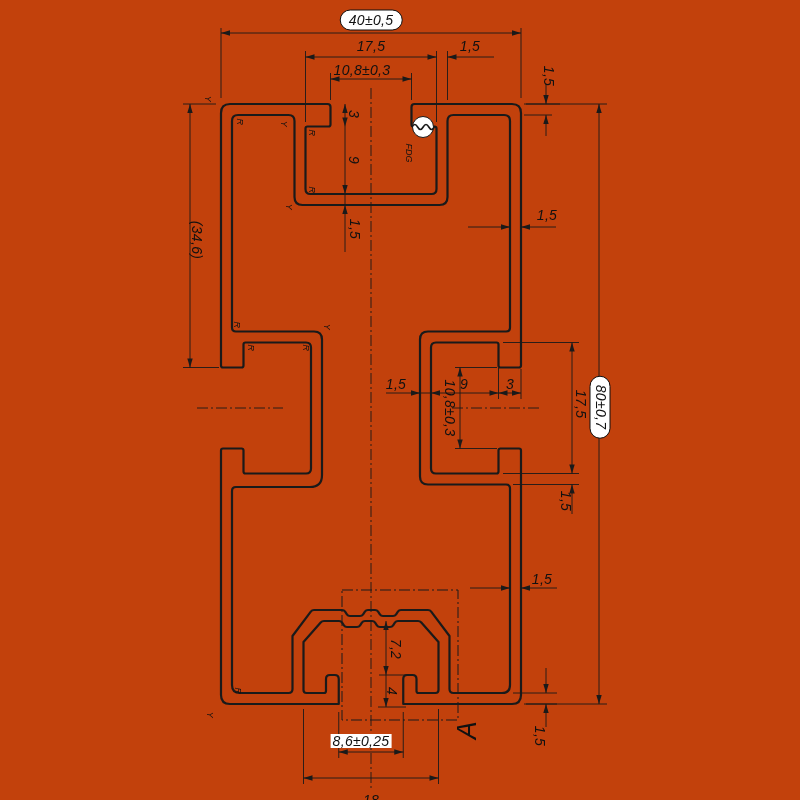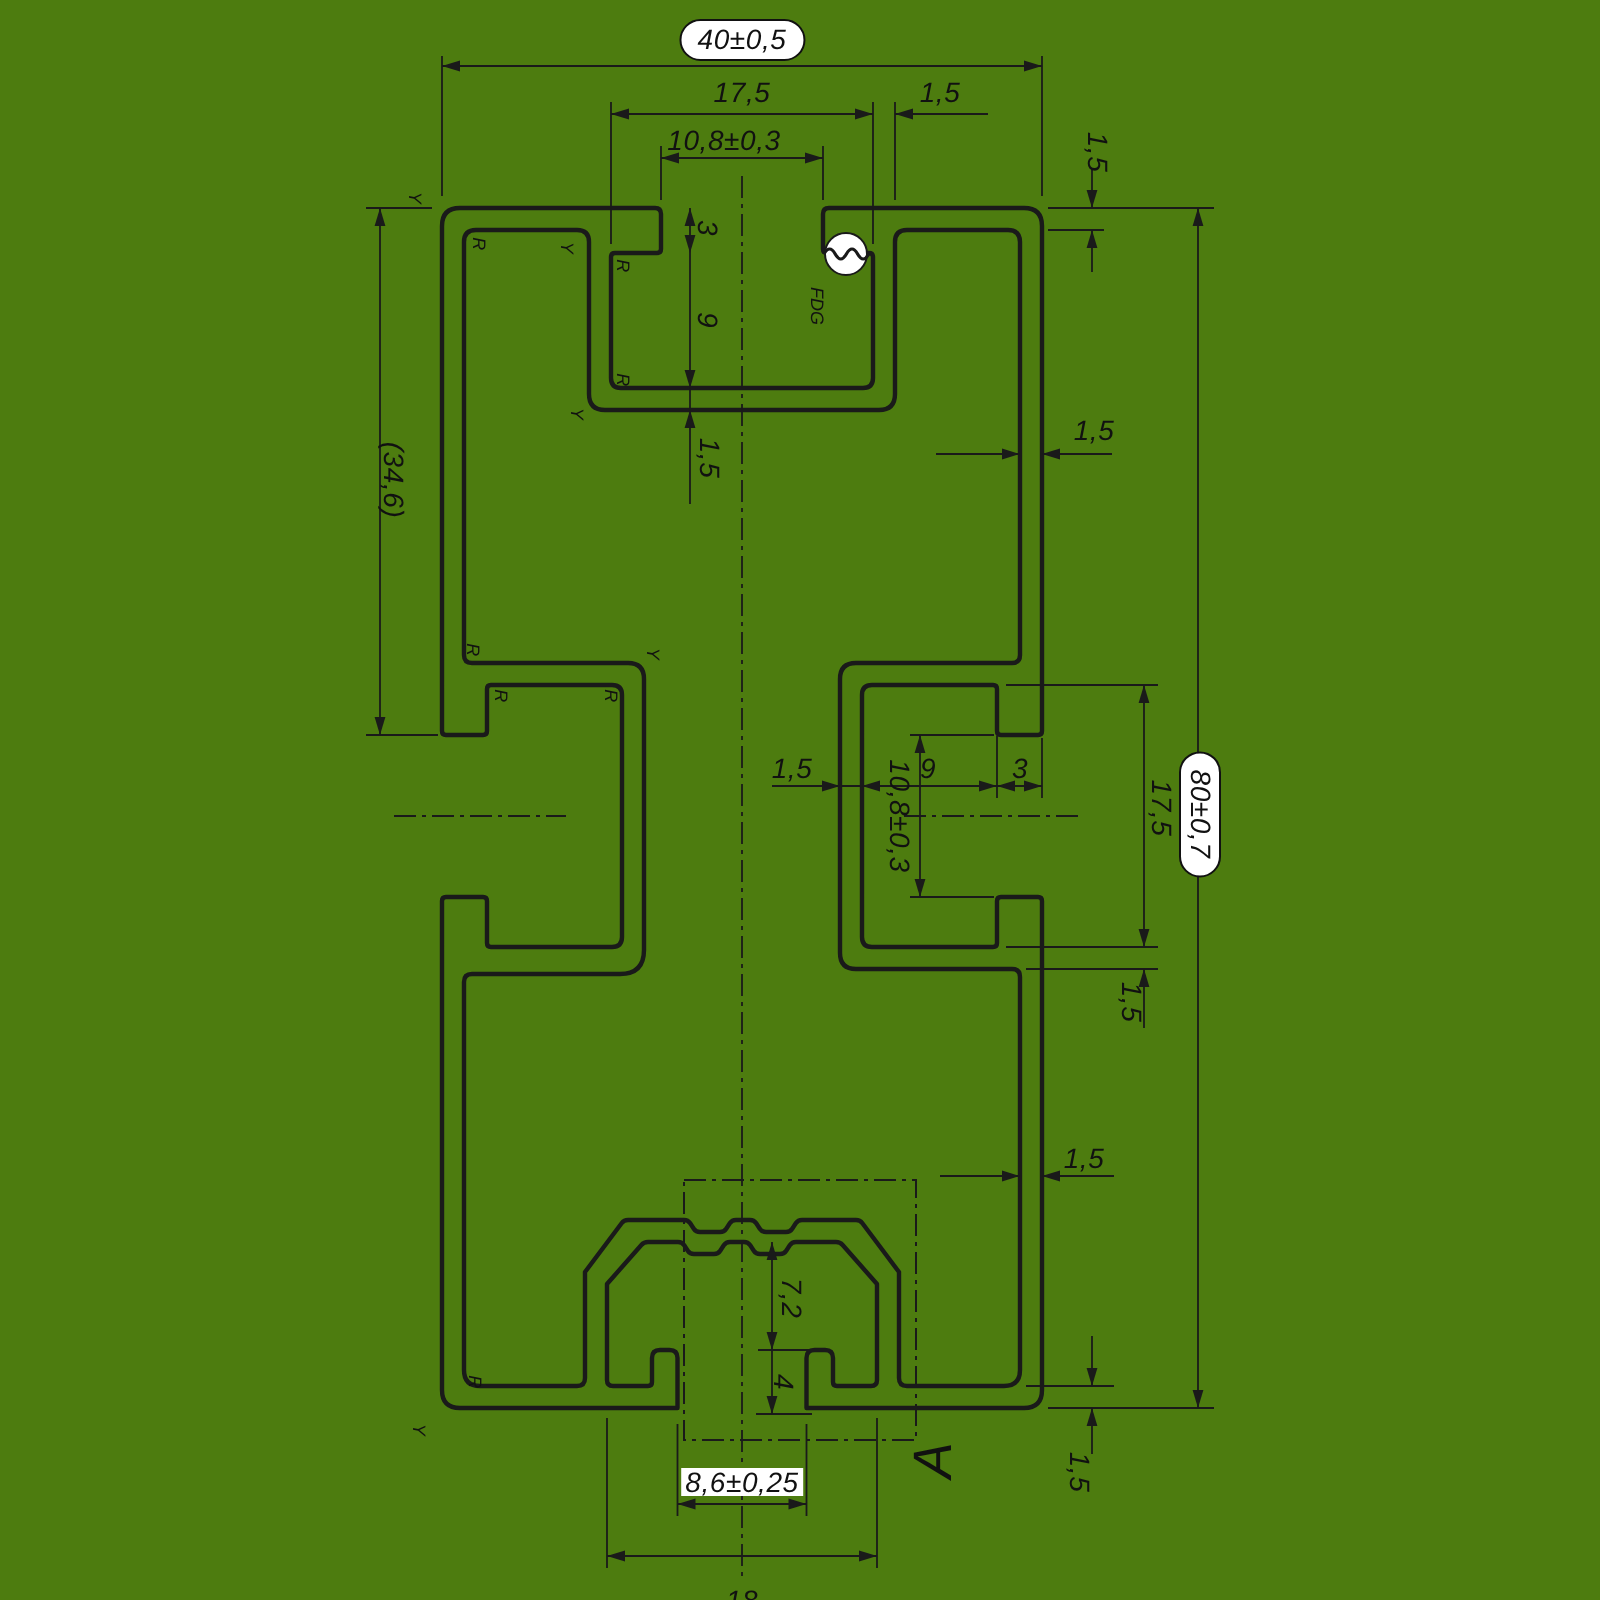--- a/index.html
+++ b/index.html
@@ -1,16 +1,16 @@
 <!DOCTYPE html>
 <html><head>
 <meta charset="utf-8">
 <style>
   html,body{margin:0;padding:0;background:#e8e8e8;}
-  #stage{position:relative;width:800px;height:800px;background:#4d7c0f;overflow:hidden;
+  #stage{position:relative;width:800px;height:800px;background:#c2410c;overflow:hidden;
          font-family:"Liberation Sans","DejaVu Sans",sans-serif;}
   #cad{position:absolute;left:0;top:0;}
   .lbl{position:absolute;transform:translate(-50%,-50%);white-space:nowrap;
        font-style:italic;font-size:14px;color:#111;background:transparent;
        letter-spacing:0.3px;line-height:1;}
   .rot{transform:translate(-50%,-50%) rotate(90deg);}
   .rotA{transform:translate(-50%,-50%) rotate(-90deg);font-size:27px;}
   .stadium{border:1.3px solid #111;border-radius:999px;padding:2px 8px 3px 8px;background:#fff;}
   .stadium.rot{transform:translate(-50%,-50%) rotate(90deg);}
   .tiny{font-size:9px;}
@@ -136,21 +136,21 @@
   <div class="lbl" style="left:396px;top:384px;">1,5</div>
   <div class="lbl" style="left:464px;top:384px;">9</div>
   <div class="lbl" style="left:510px;top:384px;">3</div>
   <div class="lbl rot" style="left:450px;top:408px;">10,8±0,3</div>
   <div class="lbl rot" style="left:581px;top:404px;">17,5</div>
   <div class="lbl rot" style="left:566px;top:501px;">1,5</div>
   <div class="lbl stadium rot" style="left:600px;top:407px;">80±0,7</div>
   <div class="lbl" style="left:542px;top:579px;">1,5</div>
   <div class="lbl rot" style="left:396px;top:649px;">7,2</div>
   <div class="lbl rot" style="left:392px;top:691px;">4</div>
-  <div class="lbl whitebg" style="left:371px;top:741px;text-align:right;">8,6±0,25</div>
+  <div class="lbl whitebg" style="left:361px;top:741px;text-align:right;">8,6±0,25</div>
   <div class="lbl" style="left:371px;top:800px;">18</div>
   <div class="lbl rot" style="left:540px;top:736px;">1,5</div>
 
   <div class="lbl rotA" style="left:467px;top:730px;">A</div>
   <div class="lbl rot fdg" style="left:408px;top:153px;">FDG</div>
 
   <div class="lbl rot tiny" style="left:239px;top:122px;">R</div>
   <div class="lbl rot tiny" style="left:311px;top:133px;">R</div>
   <div class="lbl rot tiny" style="left:311px;top:190px;">R</div>
   <div class="lbl rot tiny" style="left:236px;top:325px;">R</div>

